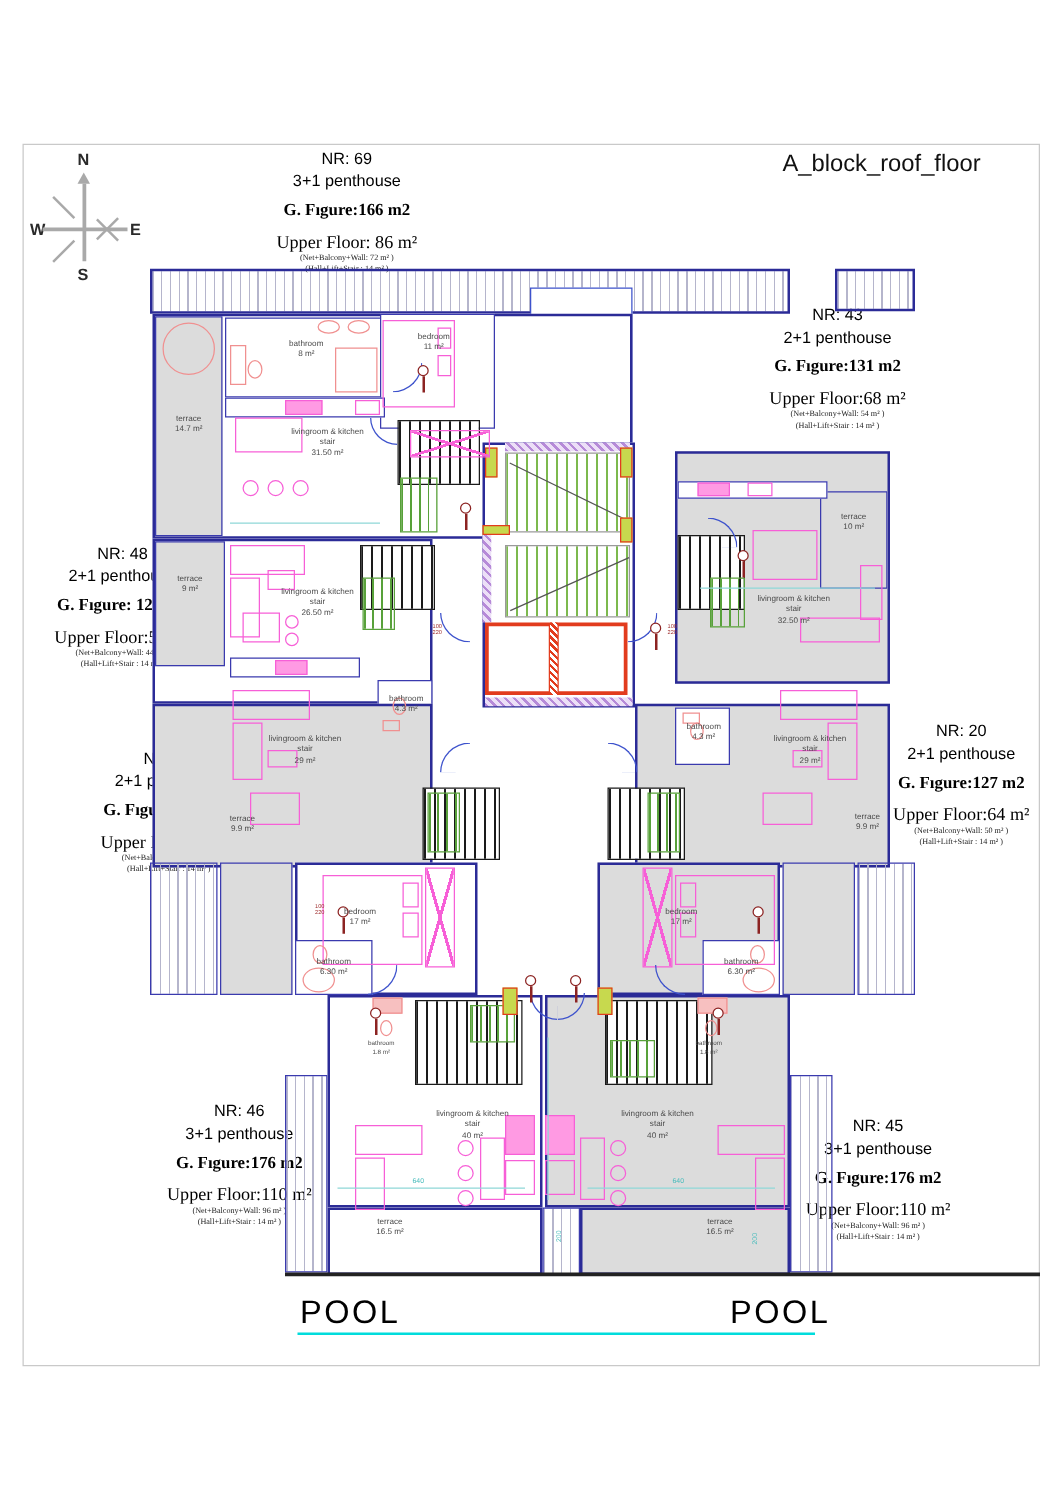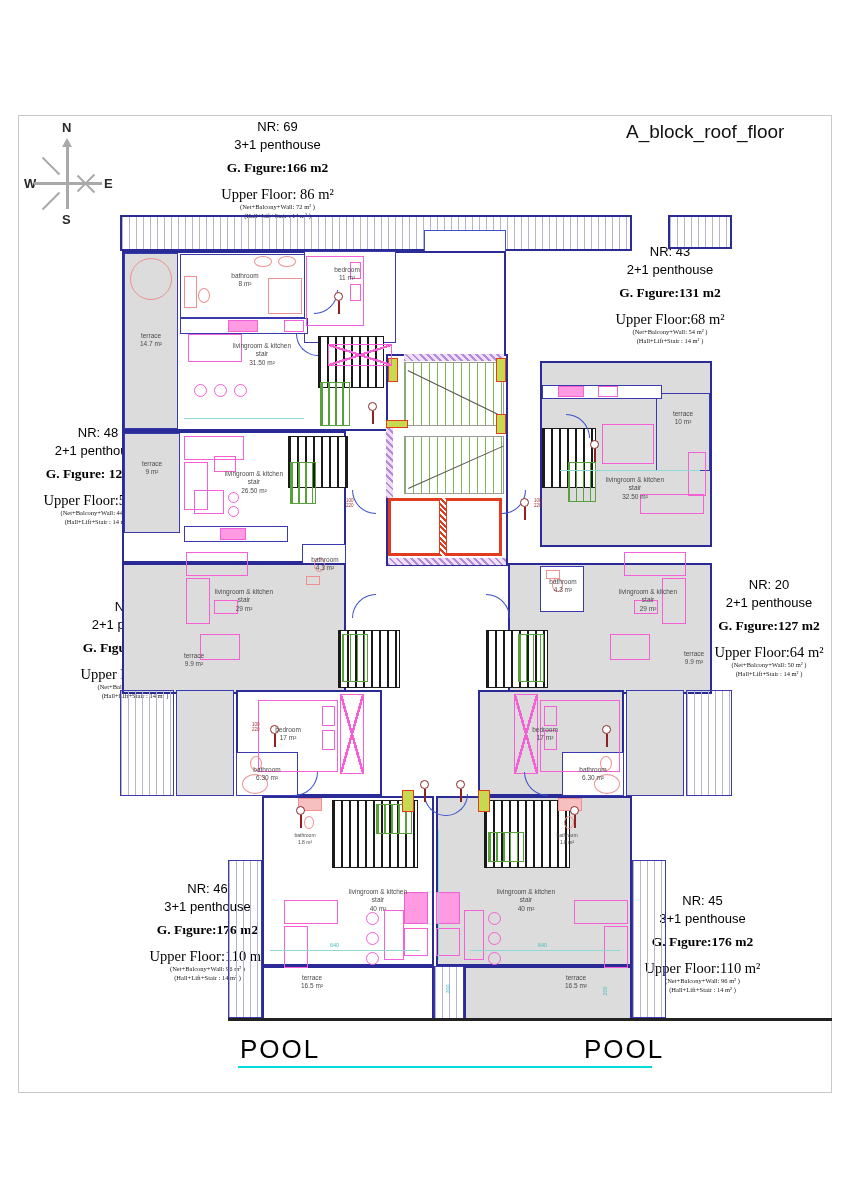--- a/index.html
+++ b/index.html
@@ -80,21 +80,21 @@
   <div class="l6">(Hall+Lift+Stair : 14 m² )</div>
 </div>
 <div class="abs apt" style="left:585px;top:243px;width:170px">
   <div class="l1">NR: 43</div>
   <div class="l2">2+1 penthouse</div>
   <div class="l3">G. Fıgure:131 m2</div>
   <div class="l4">Upper Floor:68 m²</div>
   <div class="l5">(Net+Balcony+Wall: 54 m² )</div>
   <div class="l6">(Hall+Lift+Stair : 14 m² )</div>
 </div>
-<div class="abs apt" style="left:18px;top:424px;width:160px">
+<div class="abs apt" style="left:18px;top:434px;width:160px">
   <div class="l1">NR: 48</div>
   <div class="l2">2+1 penthouse</div>
   <div class="l3">G. Fıgure: 121 m2</div>
   <div class="l4">Upper Floor:58 m²</div>
   <div class="l5">(Net+Balcony+Wall: 44 m² )</div>
   <div class="l6">(Hall+Lift+Stair : 14 m² )</div>
 </div>
 <div class="abs apt" style="left:55px;top:598px;width:160px">
   <div class="l1">NR: 47</div>
   <div class="l2">2+1 penthouse</div>
@@ -104,21 +104,21 @@
   <div class="l6">(Hall+Lift+Stair : 14 m² )</div>
 </div>
 <div class="abs apt" style="left:700px;top:576px;width:138px">
   <div class="l1">NR: 20</div>
   <div class="l2">2+1 penthouse</div>
   <div class="l3">G. Fıgure:127 m2</div>
   <div class="l4">Upper Floor:64 m²</div>
   <div class="l5">(Net+Balcony+Wall: 50 m² )</div>
   <div class="l6">(Hall+Lift+Stair : 14 m² )</div>
 </div>
-<div class="abs apt" style="left:125px;top:880px;width:165px">
+<div class="abs apt" style="left:109px;top:880px;width:165px">
   <div class="l1">NR: 46</div>
   <div class="l2">3+1 penthouse</div>
   <div class="l3">G. Fıgure:176 m2</div>
   <div class="l4">Upper Floor:110 m²</div>
   <div class="l5">(Net+Balcony+Wall: 96 m² )</div>
   <div class="l6">(Hall+Lift+Stair : 14 m² )</div>
 </div>
 <div class="abs apt" style="left:620px;top:892px;width:165px">
   <div class="l1">NR: 45</div>
   <div class="l2">3+1 penthouse</div>

